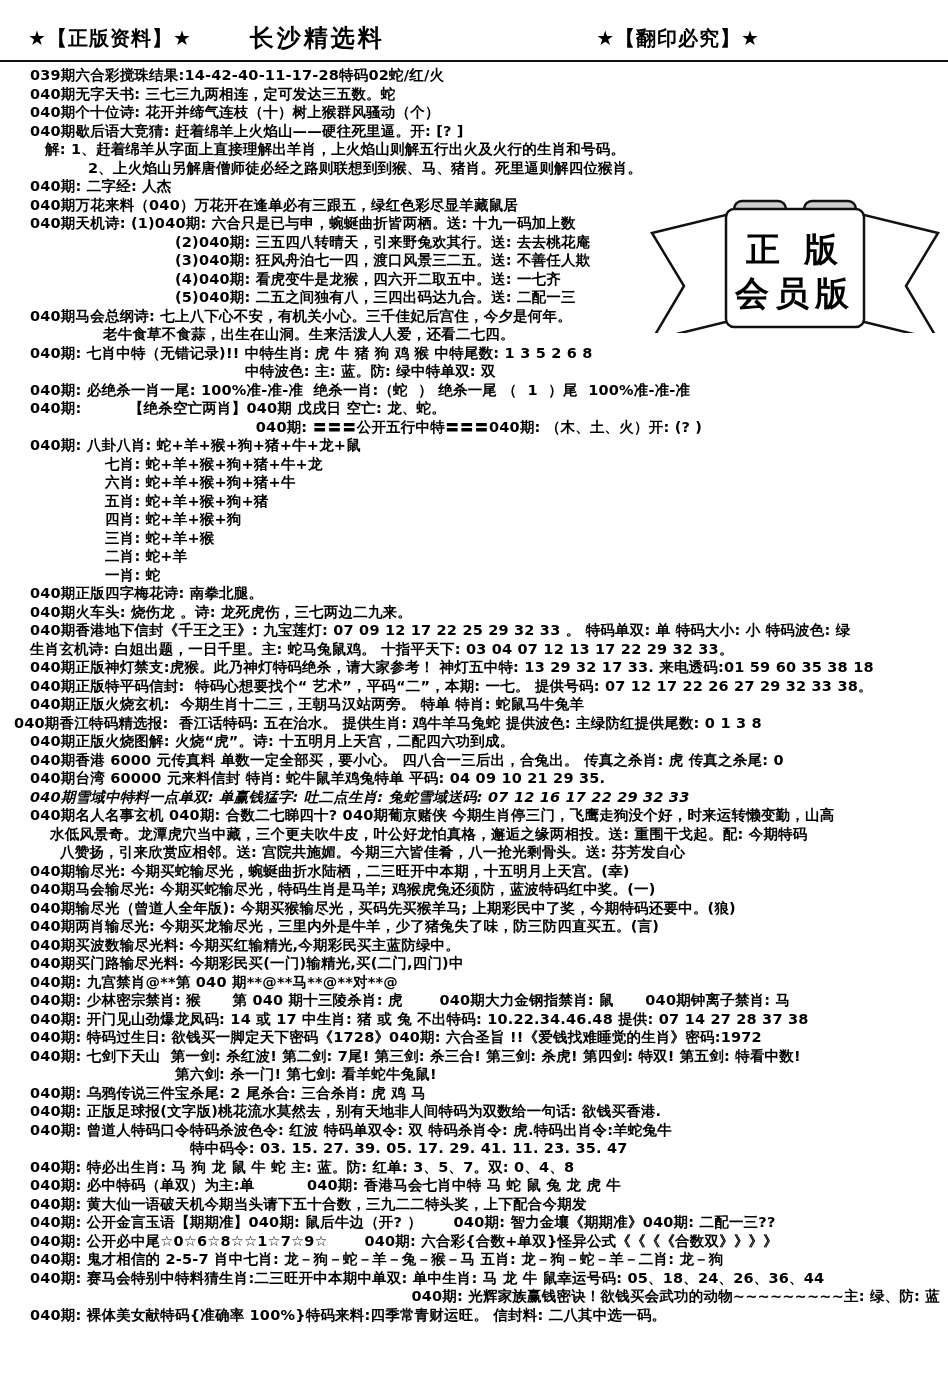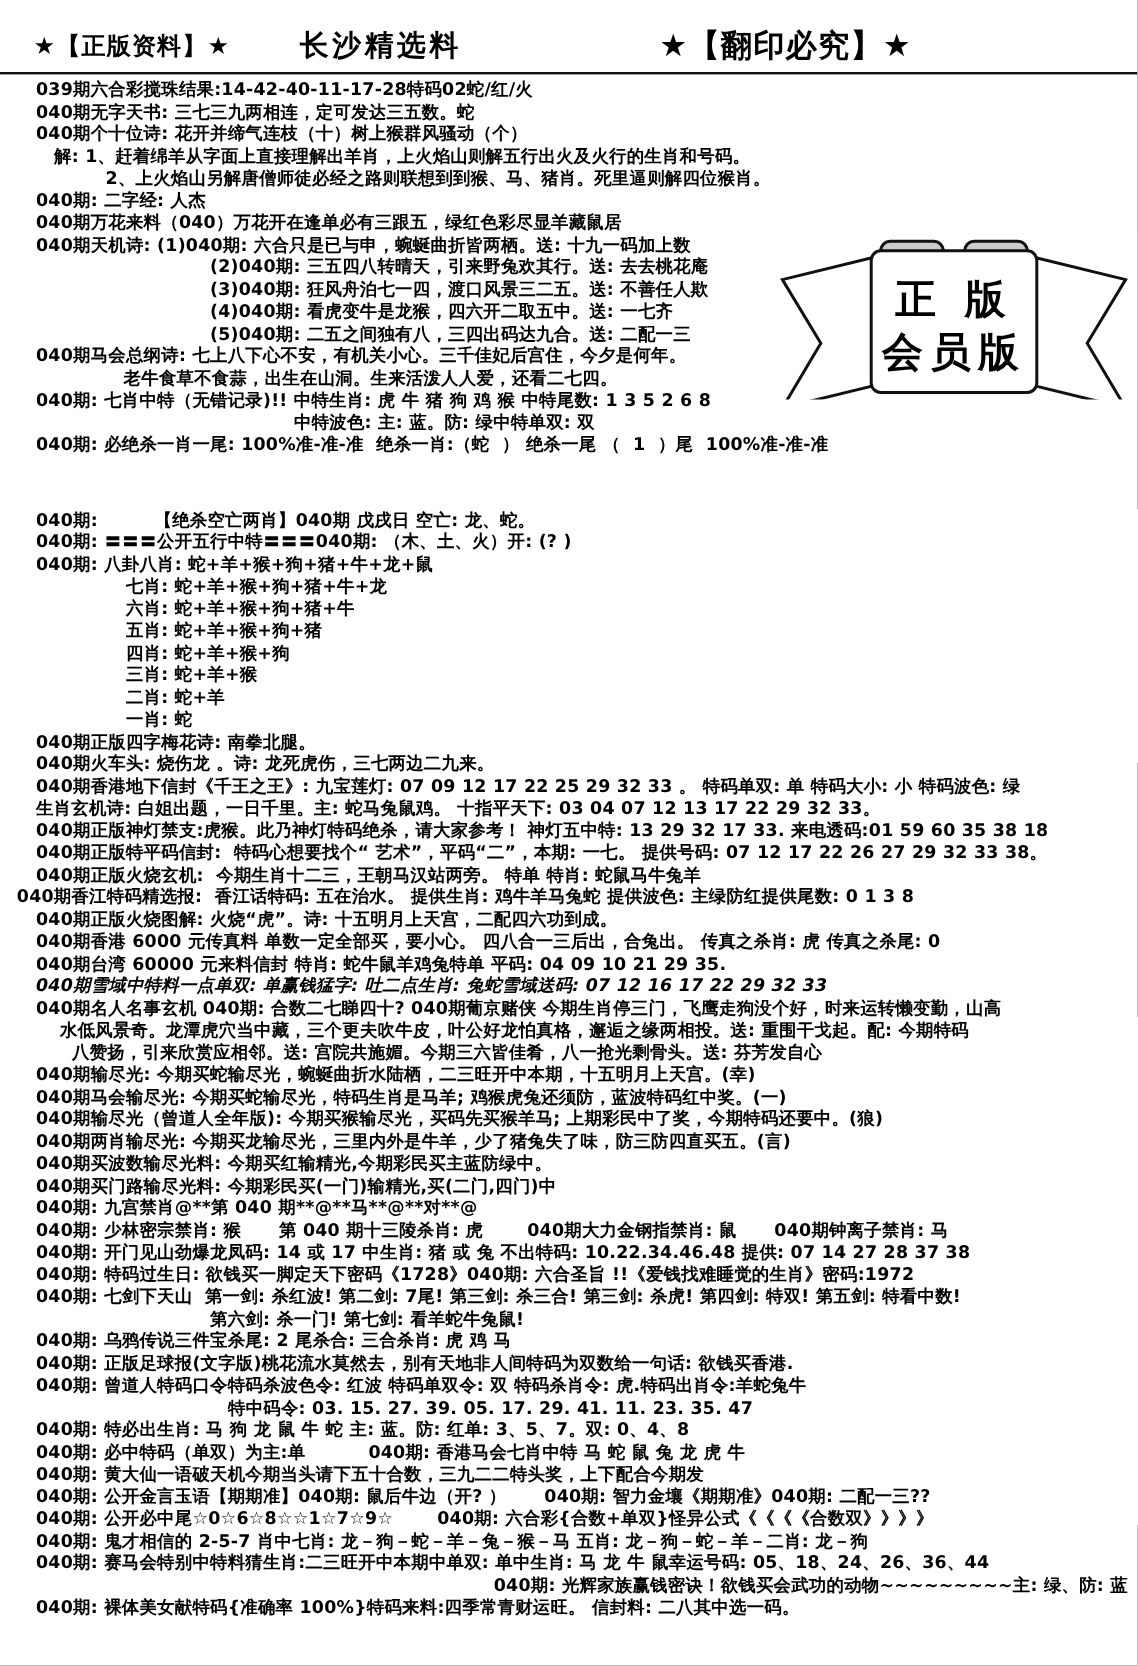--- a/index.html
+++ b/index.html
@@ -16,21 +16,21 @@
     position:absolute;top:18px;left:0;width:780px;height:40px;
     display:flex;align-items:center;
   }
   .header .h-left{
     margin-left:28px;font-size:20px;font-weight:bold;letter-spacing:1px;
   }
   .header .h-title{
     margin-left:58px;font-size:24px;font-weight:bold;letter-spacing:3px;
   }
   .header .h-right{
-    margin-left:auto;margin-right:20px;font-size:26px;font-weight:bold;letter-spacing:1px;
+    margin-left:auto;margin-right:20px;font-size:20px;font-weight:bold;letter-spacing:1px;
   }
   .header-rule{
     position:absolute;top:60px;left:0;width:948px;height:2px;background:#111;
   }
   .body-lines{
     position:absolute;top:66px;left:0;width:940px;
   }
   .line{
     font-size:14.5px;
     font-weight:bold;
@@ -60,36 +60,37 @@
     <span class="h-title">长沙精选料</span>
     <span class="h-right">★【翻印必究】★</span>
   </div>
 
   <div class="header-rule"></div>
 
   <div class="body-lines" id="body-lines">
       <div class="line" style="padding-left: 30px;">039期六合彩搅珠结果:14-42-40-11-17-28特码02蛇/红/火</div>
       <div class="line" style="padding-left: 30px;">040期无字天书: 三七三九两相连，定可发达三五数。蛇</div>
       <div class="line" style="padding-left: 30px;">040期个十位诗: 花开并缔气连枝（十）树上猴群风骚动（个）</div>
+      <div class="line" style="padding-left: 30px;">040期歇后语大竞猜: 赶着绵羊上火焰山——硬往死里逼。开: [? ]</div>
       <div class="line" style="padding-left: 45px;">解: 1、赶着绵羊从字面上直接理解出羊肖，上火焰山则解五行出火及火行的生肖和号码。</div>
       <div class="line" style="padding-left: 88px;">2、上火焰山另解唐僧师徒必经之路则联想到到猴、马、猪肖。死里逼则解四位猴肖。</div>
       <div class="line" style="padding-left: 30px;">040期: 二字经: 人杰</div>
       <div class="line" style="padding-left: 30px;">040期万花来料（040）万花开在逢单必有三跟五，绿红色彩尽显羊藏鼠居</div>
       <div class="line" style="padding-left: 30px;">040期天机诗: (1)040期: 六合只是已与申，蜿蜒曲折皆两栖。送: 十九一码加上数</div>
       <div class="line" style="padding-left: 175px;">(2)040期: 三五四八转晴天，引来野兔欢其行。送: 去去桃花庵</div>
       <div class="line" style="padding-left: 175px;">(3)040期: 狂风舟泊七一四，渡口风景三二五。送: 不善任人欺</div>
       <div class="line" style="padding-left: 175px;">(4)040期: 看虎变牛是龙猴，四六开二取五中。送: 一七齐</div>
       <div class="line" style="padding-left: 175px;">(5)040期: 二五之间独有八，三四出码达九合。送: 二配一三</div>
       <div class="line" style="padding-left: 30px;">040期马会总纲诗: 七上八下心不安，有机关小心。三千佳妃后宫住，今夕是何年。</div>
       <div class="line" style="padding-left: 103px;">老牛食草不食蒜，出生在山洞。生来活泼人人爱，还看二七四。</div>
       <div class="line" style="padding-left: 30px;">040期: 七肖中特（无错记录)!! 中特生肖: 虎 牛 猪 狗 鸡 猴 中特尾数: 1 3 5 2 6 8</div>
       <div class="line" style="padding-left: 245px;">中特波色: 主: 蓝。防: 绿中特单双: 双</div>
       <div class="line" style="padding-left: 30px;">040期: 必绝杀一肖一尾: 100%准-准-准  绝杀一肖:（蛇  ） 绝杀一尾 （  1  ）尾  100%准-准-准</div>
-      <div class="line" style="padding-left: 30px; margin-top: 44px;">040期:         【绝杀空亡两肖】040期 戊戌日 空亡: 龙、蛇。</div>
-      <div class="line" style="padding-left: 30px;">040期: 〓〓〓公开五行中特〓〓〓040期: （木、土、火）开: (? )</div>
+      <div class="line" style="padding-left: 30px;">040期:         【绝杀空亡两肖】040期 戊戌日 空亡: 龙、蛇。</div>
+      <div class="line" style="padding-left: 18px; text-align: center;">040期: 〓〓〓公开五行中特〓〓〓040期: （木、土、火）开: (? )</div>
       <div class="line" style="padding-left: 30px;">040期: 八卦八肖: 蛇+羊+猴+狗+猪+牛+龙+鼠</div>
       <div class="line" style="padding-left: 105px;">七肖: 蛇+羊+猴+狗+猪+牛+龙</div>
       <div class="line" style="padding-left: 105px;">六肖: 蛇+羊+猴+狗+猪+牛</div>
       <div class="line" style="padding-left: 105px;">五肖: 蛇+羊+猴+狗+猪</div>
       <div class="line" style="padding-left: 105px;">四肖: 蛇+羊+猴+狗</div>
       <div class="line" style="padding-left: 105px;">三肖: 蛇+羊+猴</div>
       <div class="line" style="padding-left: 105px;">二肖: 蛇+羊</div>
       <div class="line" style="padding-left: 105px;">一肖: 蛇</div>
       <div class="line" style="padding-left: 30px;">040期正版四字梅花诗: 南拳北腿。</div>
       <div class="line" style="padding-left: 30px;">040期火车头: 烧伤龙 。诗: 龙死虎伤，三七两边二九来。</div>

